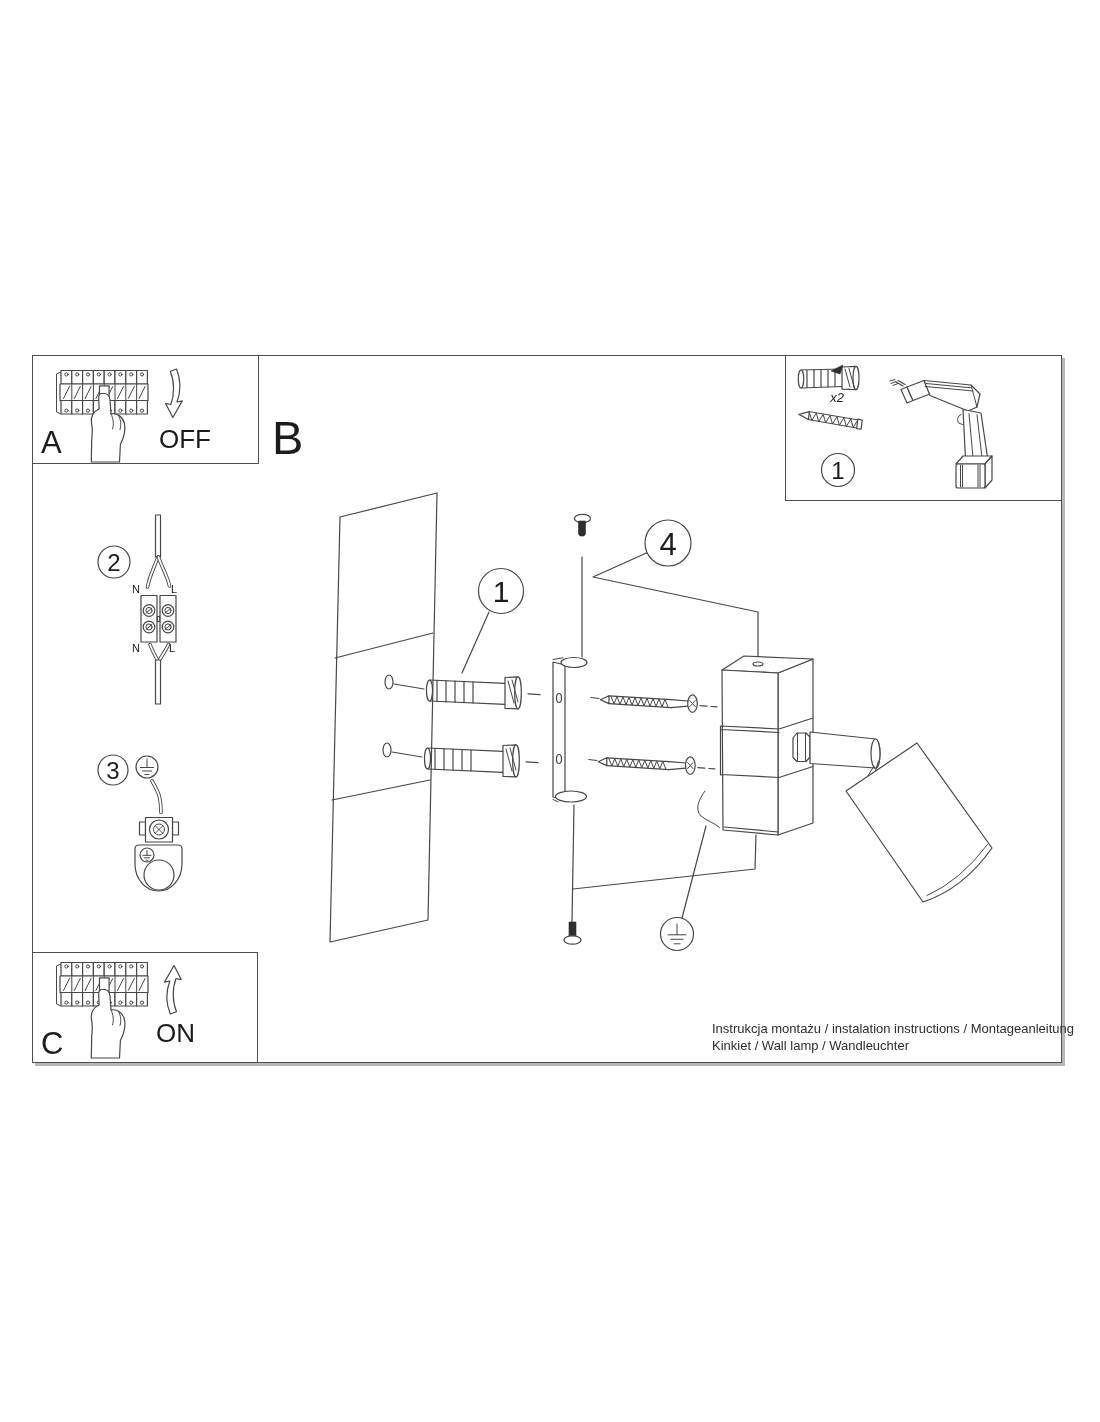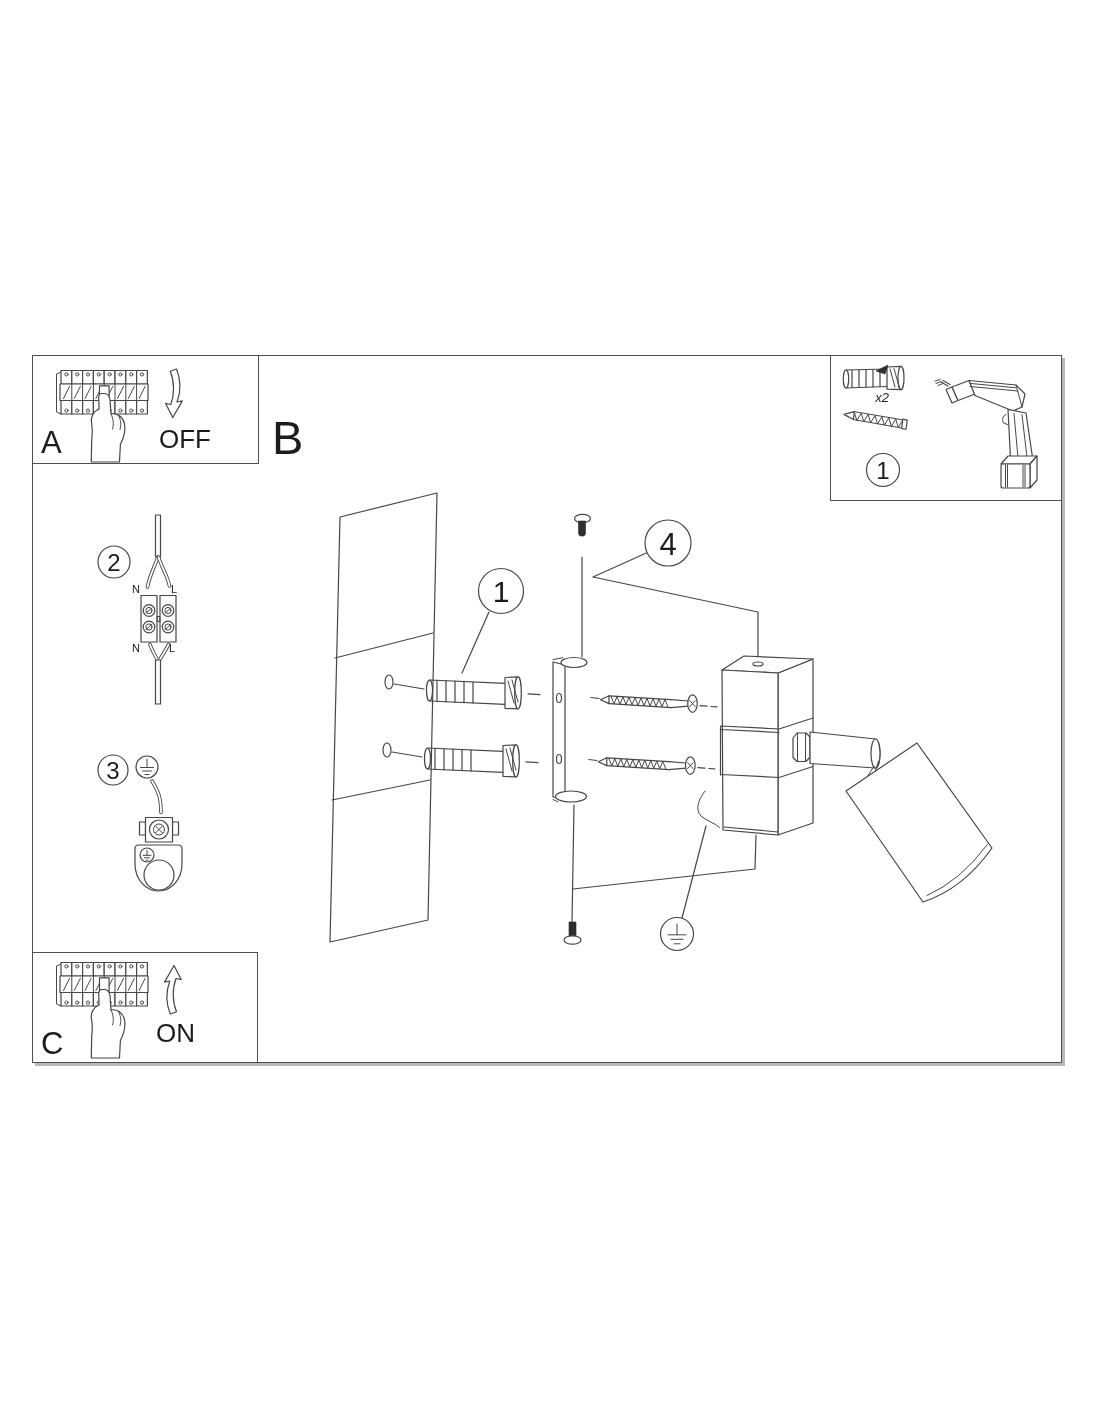--- a/index.html
+++ b/index.html
@@ -12,21 +12,21 @@
   .lnth{stroke:#474747;stroke-width:1;fill:none;stroke-linecap:round;stroke-linejoin:round;}
   .wfill{fill:#ffffff;stroke:#474747;stroke-width:1.2;stroke-linejoin:round;}
   .dfill{fill:#2e2e2e;stroke:#2e2e2e;stroke-width:.6;}
   .wire{stroke:#474747;stroke-width:3.6;fill:none;stroke-linecap:round;}
   .wirecore{stroke:#ffffff;stroke-width:1.8;fill:none;stroke-linecap:round;}
   text{fill:#1c1c1c;font-family:"Liberation Sans",sans-serif;}
   .callout-num{font-size:24px;text-anchor:middle;}
   .frame{border:1.6px solid #4f4f4f;box-shadow:3px 3px 0 #b8b8b8;box-sizing:border-box;}
   .compartment{position:absolute;box-sizing:border-box;}
   #boxA{left:0;top:0;width:226px;height:108px;border-right:1.6px solid #4f4f4f;border-bottom:1.6px solid #4f4f4f;}
-  #boxTools{right:0;top:0;width:231px;height:145px;border-left:1.6px solid #4f4f4f;border-bottom:1.6px solid #4f4f4f;}
+  #boxTools{right:0;top:0;width:276px;height:145px;border-left:1.6px solid #4f4f4f;border-bottom:1.6px solid #4f4f4f;}
   #boxC{left:0;bottom:0;width:225px;height:110px;border-right:1.6px solid #4f4f4f;border-top:1.6px solid #4f4f4f;}
   #letterB{left:272px;top:414px;font-size:47px;line-height:1;}
   #footer{left:712px;top:1021px;font-size:13px;line-height:16.5px;color:#2d2d2d;white-space:nowrap;}
 </style>
 </head>
 <body>
 
 <div id="page">
 
   <div class="abs frame" style="left:32px;top:355px;width:1030px;height:708px;">
@@ -332,14 +332,18 @@
 
     <g>
       <line class="ln" x1="382" y1="458" x2="406" y2="366"></line>
       <circle class="wfill" cx="377" cy="474" r="16.5"></circle>
       <g>
         <path class="lnth" d="M377,464 L377,474.8 M368,474.8 L386,474.8 M371,479.3 L383,479.3 M374,483.8 L380,483.8"></path>
       </g>
     </g>
   </svg>
 
+  <div id="footer" class="abs">
+    <div>Instrukcja montażu / instalation instructions / Montageanleitung</div>
+    <div>Kinkiet / Wall lamp / Wandleuchter</div>
+  </div>
 
 </div>
 
 </body></html>

